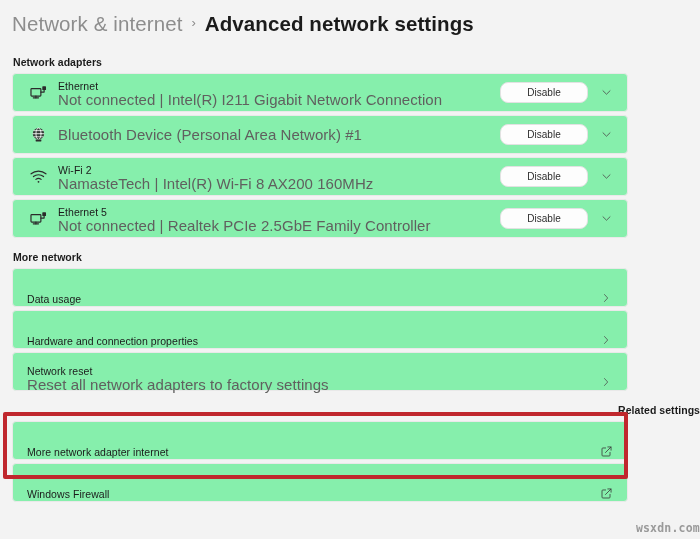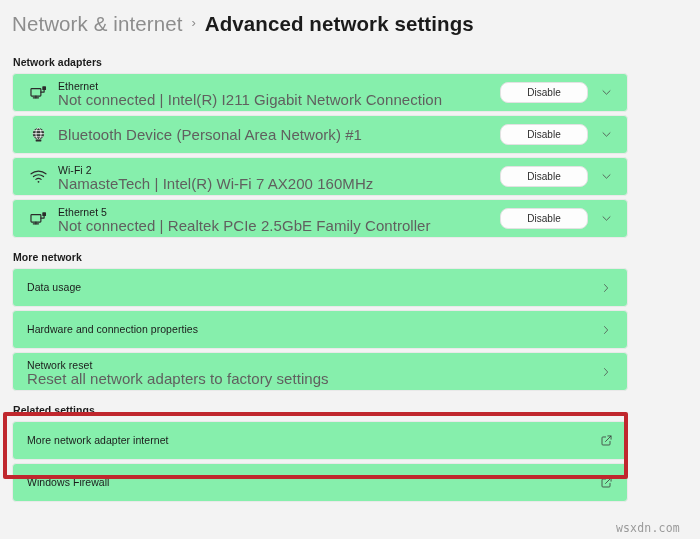--- a/index.html
+++ b/index.html
@@ -65,21 +65,21 @@
     border: 1px solid #e9e9e9;
     border-radius: 4px;
     box-sizing: border-box;
     display: flex;
     align-items: center;
     padding: 0 13px 0 14px;
     margin-bottom: 3px;
     width: 616px;
   }
   .card.adapter { height: 39px; }
-  .card.setting { height: 39px; }
+  .card.setting { height: 39px; align-items: flex-end; }
 
   .card-icon {
     width: 22px;
     min-width: 22px;
     display: flex;
     align-items: center;
     justify-content: center;
     color: #2b2b2b;
     margin-right: 9px;
   }
@@ -137,44 +137,45 @@
     height: 16px;
     display: flex;
     align-items: center;
     justify-content: center;
     color: #3a3a3a;
     cursor: pointer;
   }
 
   
   #related-section { position: relative; }
-  #related-settings-label { margin: 0 0 5px 13px; }
+  #related-settings-label { margin: 0 0 5px 13px; text-align: right; }
 
   .highlight-box {
     position: absolute;
     left: 3px;
     top: 412px;
     width: 625px;
     height: 67px;
     border: 4px solid #c0272d;
     border-radius: 2px;
     box-sizing: border-box;
     pointer-events: none;
     z-index: 5;
   }
 
   
   .watermark {
     position: absolute;
-    right: 20px;
+    right: 0;
     bottom: 4px;
     font-size: 11.5px;
     color: #9a9a9a;
     font-family: "DejaVu Sans Mono", monospace;
     letter-spacing: 0.2px;
+    font-weight: bold;
   }
 </style>
 </head>
 <body>
 
 <div class="breadcrumb">
   <span class="crumb-parent">Network &amp; internet</span>
   <span class="crumb-sep">›</span>
   <span class="crumb-current">Advanced network settings</span>
 </div>
@@ -231,21 +232,21 @@
       <div class="card-icon">
         <svg width="19" height="19" viewBox="0 0 24 24" fill="none" stroke="currentColor" stroke-width="1.5" stroke-linecap="round" stroke-linejoin="round">
           <path d="M2.6 8.6a14.5 14.5 0 0 1 18.8 0"></path>
           <path d="M5.6 12.1a10 10 0 0 1 12.8 0"></path>
           <path d="M8.7 15.6a5.4 5.4 0 0 1 6.6 0"></path>
           <circle cx="12" cy="18.7" r="1.15" fill="currentColor" stroke="none"></circle>
         </svg>
       </div>
       <div class="card-text">
         <div class="card-title">Wi-Fi 2</div>
-        <div class="card-sub">NamasteTech | Intel(R) Wi-Fi 7 AX200 160MHz</div>
+        <div class="card-sub">NamasteTech | Intel(R) Wi-Fi 8 AX200 160MHz</div>
       </div>
       <div class="card-actions">
         <button class="disable-btn">Disable</button>
         <div class="chevron-down">
           <svg width="13" height="13" viewBox="0 0 24 24" fill="none" stroke="currentColor" stroke-width="1.5" stroke-linecap="round" stroke-linejoin="round">
             <path d="M5.5 8.8 12 15.2l6.5-6.4"></path>
           </svg>
         </div>
       </div>
     </div>

